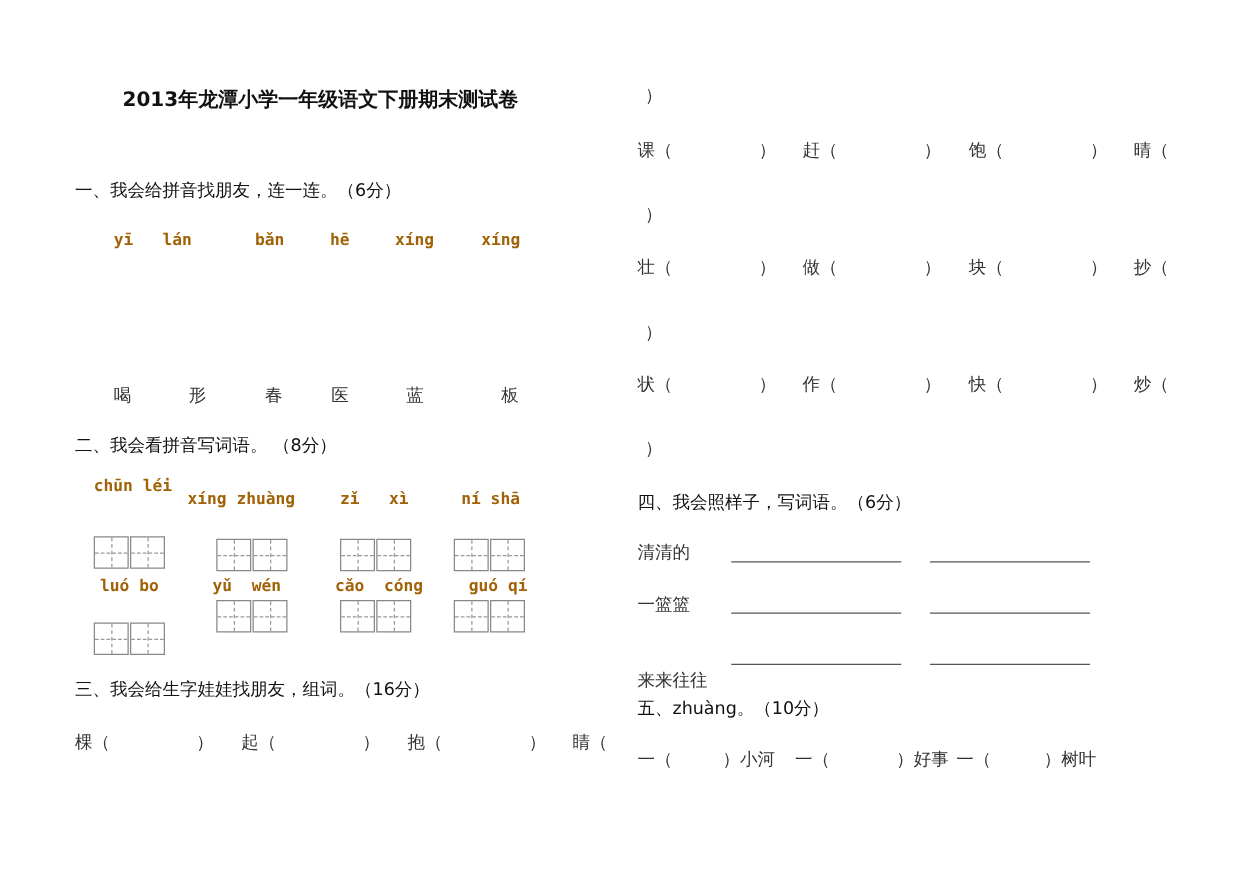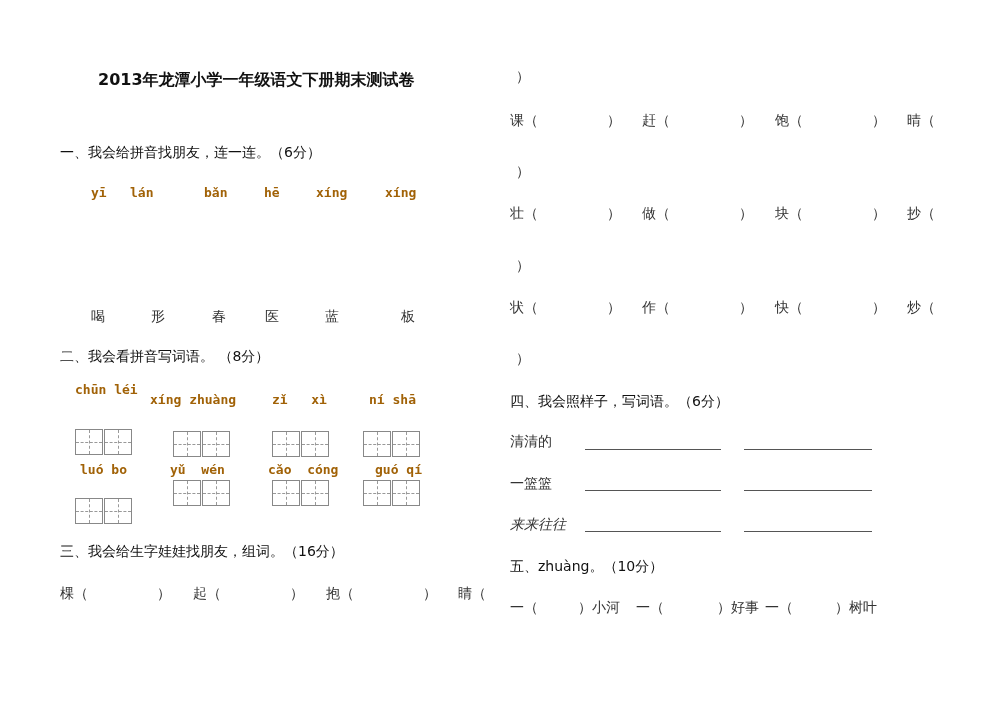--- a/index.html
+++ b/index.html
@@ -147,21 +147,21 @@
 <div class="abs heading" style="left:510px;top:393px;">四、我会照样子，写词语。（6分）</div>
 
 <div class="abs body-text" style="left:510px;top:433px;">清清的</div>
 <div class="uline" style="left:585px;top:449px;width:136px;"></div>
 <div class="uline" style="left:744px;top:449px;width:128px;"></div>
 
 <div class="abs body-text" style="left:510px;top:475px;">一篮篮</div>
 <div class="uline" style="left:585px;top:490px;width:136px;"></div>
 <div class="uline" style="left:744px;top:490px;width:128px;"></div>
 
-<div class="abs body-text" style="left:510px;top:516px;font-style:italic;">来来往往</div>
+<div class="abs body-text" style="left:510px;top:536px;">来来往往</div>
 <div class="uline" style="left:585px;top:531px;width:136px;"></div>
 <div class="uline" style="left:744px;top:531px;width:128px;"></div>
 
 <div class="abs heading" style="left:510px;top:558px;">五、zhuàng。（10分）</div>
 
 <div class="abs body-text" style="left:510px;top:599px;">一（</div>
 <div class="abs body-text" style="left:578px;top:599px;">）小河</div>
 <div class="abs body-text" style="left:636px;top:599px;">一（</div>
 <div class="abs body-text" style="left:706px;top:599px;margin-left:11px;">）好事</div>
 <div class="abs body-text" style="left:765px;top:599px;">一（</div>

